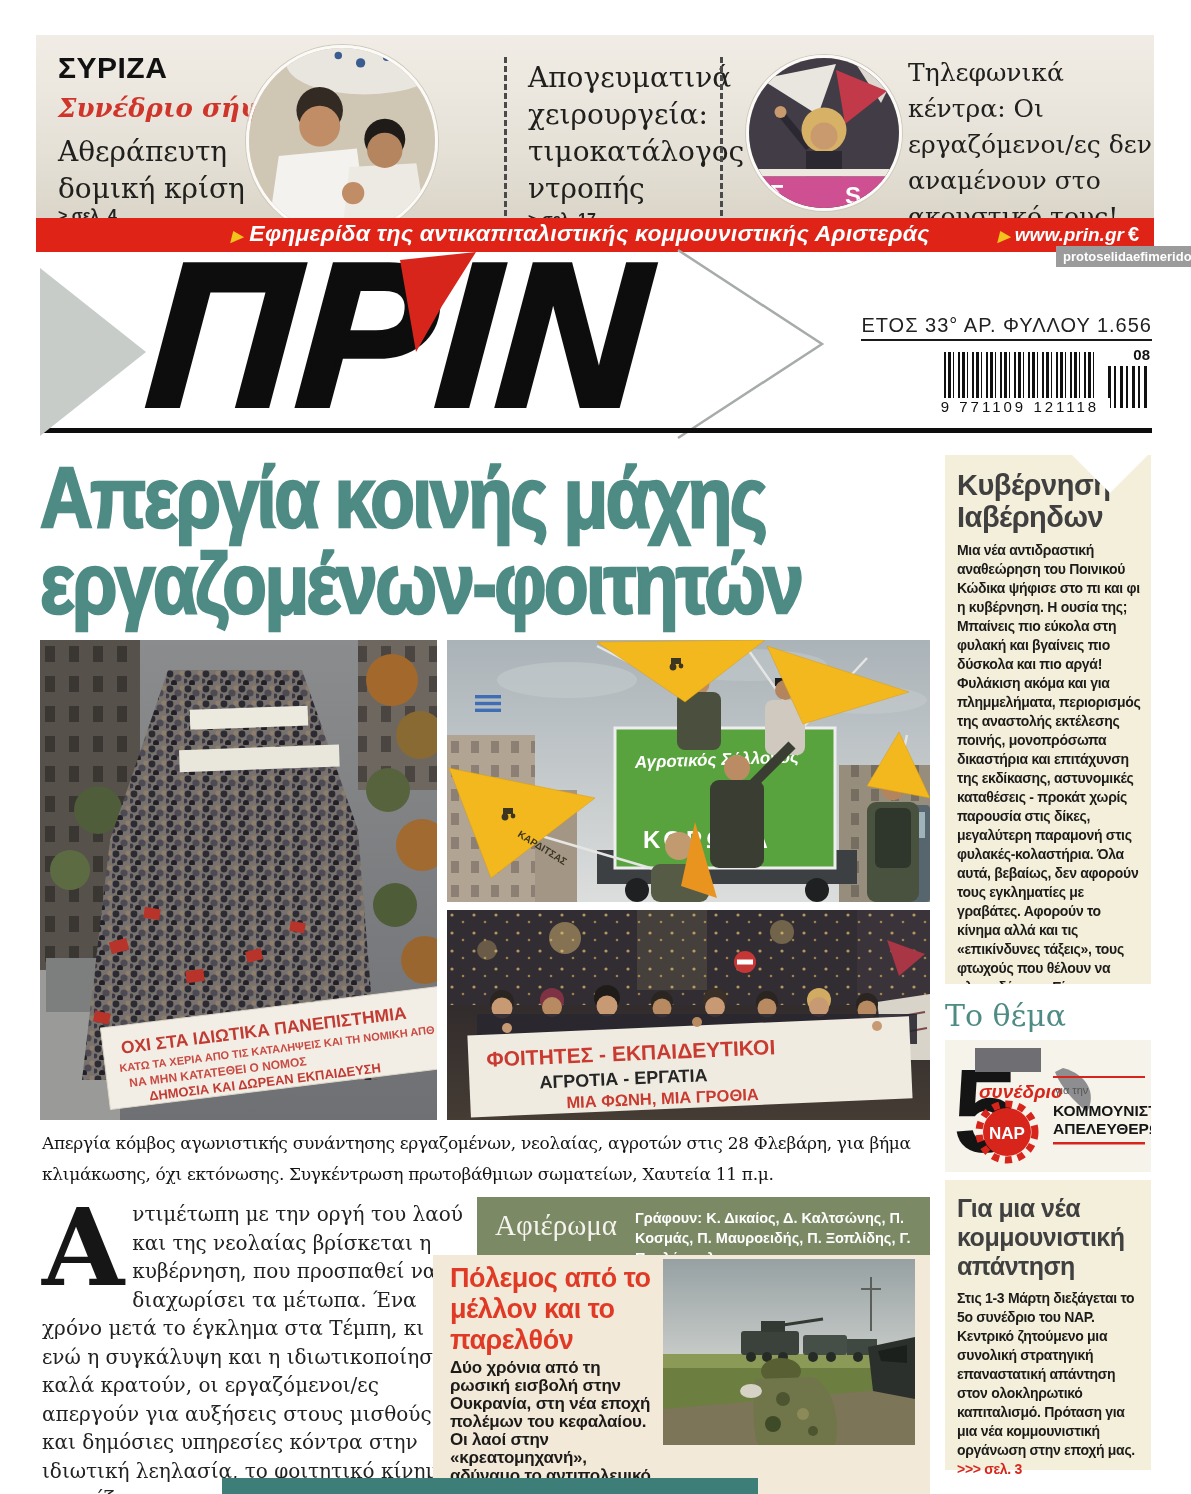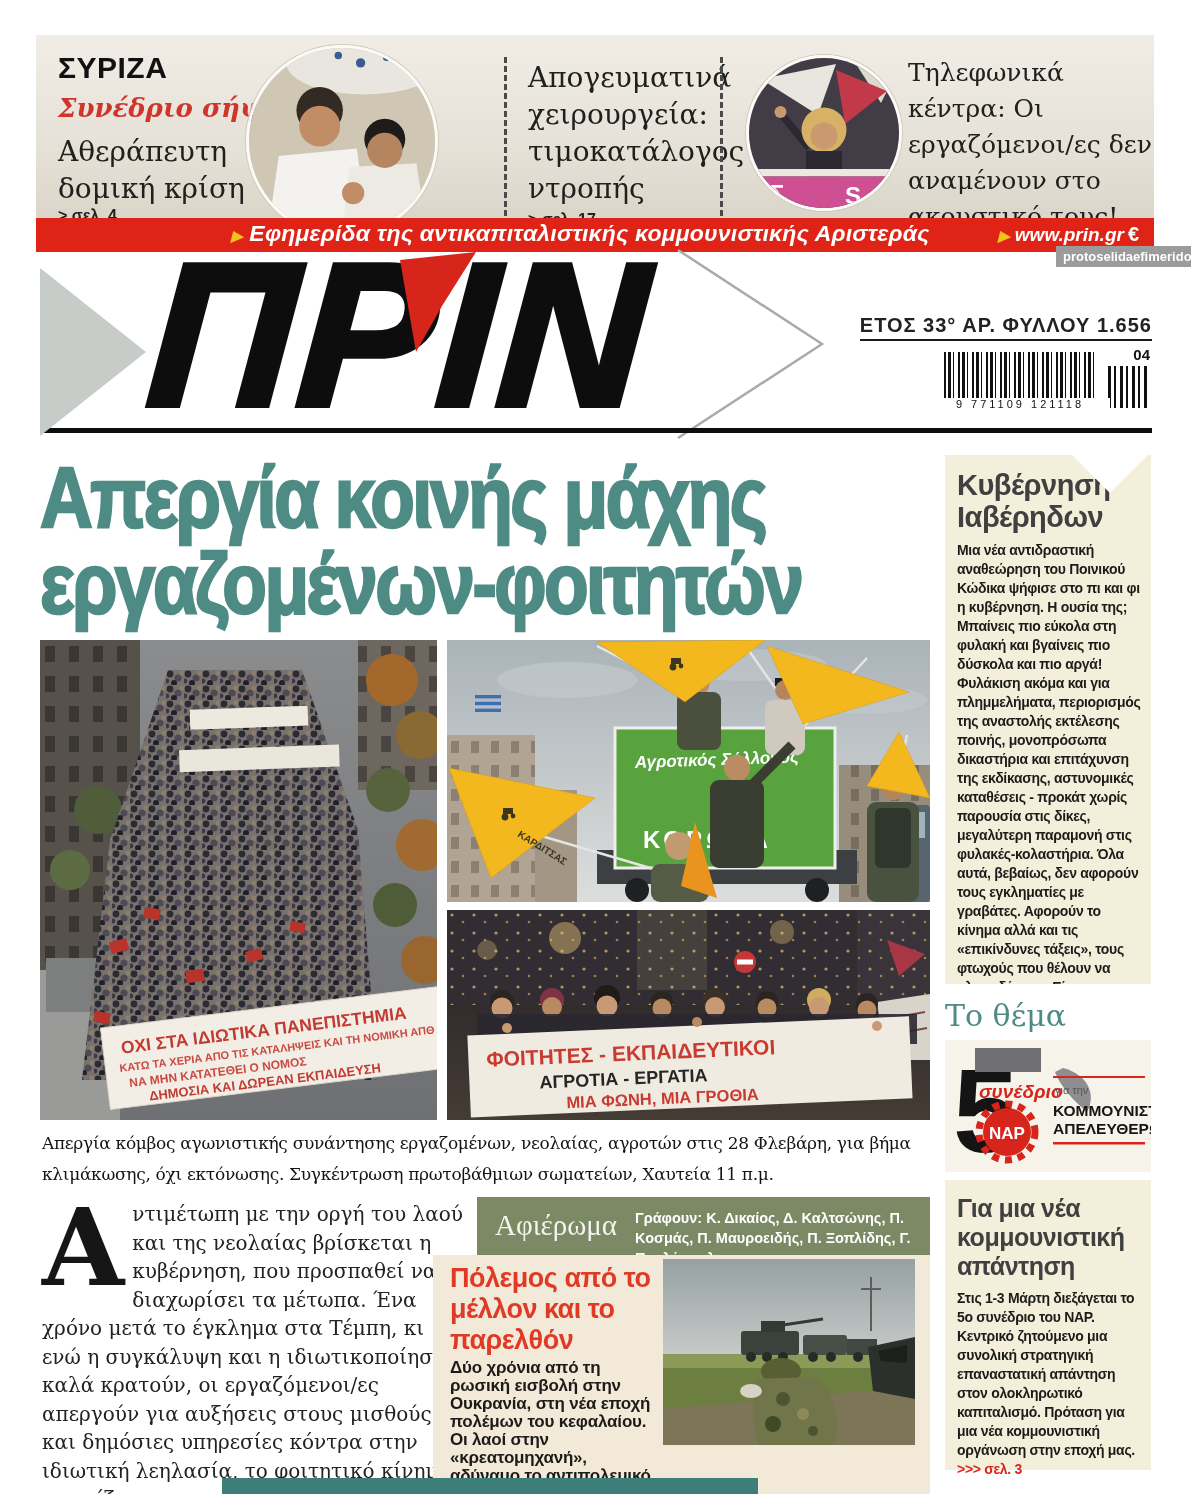--- a/index.html
+++ b/index.html
@@ -36,27 +36,27 @@
   
   #grayarrow{left:40px;top:268px;width:0;height:0;border-top:84px solid transparent;
              border-bottom:84px solid transparent;border-left:106px solid #c7ccc8;z-index:1;}
   #chevron{left:676px;top:248px;z-index:0;}
   #logo{left:150px;top:246px;font-size:203px;line-height:178px;font-weight:700;font-style:italic;
         letter-spacing:4px;color:#0d0d0d;-webkit-text-stroke:6px #0d0d0d;transform:skewX(-4deg);z-index:2;}
   #redaccent{left:390px;top:252px;z-index:3;}
   #dateline{left:560px;top:283px;width:592px;text-align:right;font-size:20px;font-weight:800;letter-spacing:.3px;z-index:4;}
   .red-bullet{color:#df2317;font-size:16px;}
   #issueline{left:560px;top:314px;width:592px;text-align:right;z-index:4;}
-  #issueline span{display:inline-block;font-size:20px;font-weight:700;letter-spacing:1px;color:#222;
+  #issueline span{display:inline-block;font-size:20px;font-weight:400;letter-spacing:1px;color:#222;
                   border-bottom:2px solid #1a1a1a;padding-bottom:2px;}
   #barcode{left:930px;top:346px;width:224px;height:80px;z-index:4;}
   #bars-main{position:absolute;left:14px;top:6px;width:152px;height:56px;
     background:repeating-linear-gradient(90deg,#111 0 2px,#fff 2px 4px,#111 4px 7px,#fff 7px 9px,#111 9px 10px,#fff 10px 14px);}
   #bars-digits{position:absolute;left:0px;top:52px;width:180px;height:20px;background:#fff;
-    font-size:11px;letter-spacing:3px;text-align:center;color:#111;}
+    font-size:15px;letter-spacing:3px;text-align:center;color:#111;}
   #bars-addon{position:absolute;left:178px;top:20px;width:42px;height:42px;
     background:repeating-linear-gradient(90deg,#111 0 3px,#fff 3px 6px,#111 6px 8px,#fff 8px 12px);}
   #bars-addon-label{position:absolute;left:178px;top:0px;width:42px;text-align:right;font-size:15px;font-weight:700;}
   #blackrule{left:40px;top:428px;width:1112px;height:5px;background:#0d0d0d;}
 
   
   .hl{left:40px;font-size:86px;font-weight:700;color:#4d8b84;letter-spacing:-3px;
       -webkit-text-stroke:2.5px #4d8b84;transform:scaleX(.85);transform-origin:left top;white-space:nowrap;}
   #hl1{top:448px;} #hl2{top:534px;}
 
@@ -183,21 +183,21 @@
   <div id="logo" class="abs">ΠΡΙΝ</div>
   <svg id="redaccent" class="abs" width="90" height="104" viewBox="0 0 90 104">
     <polygon points="10,8 86,0 52,54 26,100" fill="#d8251c"></polygon>
   </svg>
   <div id="issueline" class="abs">
     <span>ΕΤΟΣ 33° ΑΡ. ΦΥΛΛΟΥ 1.656</span>
   </div>
   <div id="barcode" class="abs">
     <div id="bars-main"></div>
     <div id="bars-addon"></div>
-    <div id="bars-addon-label">04</div>
+    <div id="bars-addon-label">08</div>
     <div id="bars-digits">9 771109 121118</div>
   </div>
   <div id="blackrule" class="abs"></div>
 
   <div id="hl1" class="abs hl">Απεργία κοινής μάχης</div>
   <div id="hl2" class="abs hl">εργαζομένων-φοιτητών</div>
 
   <div id="sb-top" class="abs">
     <div class="sb-title">Κυβέρνηση Ιαβέρηδων</div>
     <div class="sb-body">Μια νέα αντιδραστική αναθεώρηση του Ποινικού Κώδικα ψήφισε στο πι και φι η κυβέρνηση. Η ουσία της; Μπαίνεις πιο εύκολα στη φυλακή και βγαίνεις πιο δύσκολα και πιο αργά! Φυλάκιση ακόμα και για πλημμελήματα, περιορισμός της αναστολής εκτέλεσης ποινής, μονοπρόσωπα δικαστήρια και επιτάχυνση της εκδίκασης, αστυνομικές καταθέσεις - προκάτ χωρίς παρουσία στις δίκες, μεγαλύτερη παραμονή στις φυλακές-κολαστήρια. Όλα αυτά, βεβαίως, δεν αφορούν τους εγκληματίες με γραβάτες. Αφορούν το κίνημα αλλά και τις «επικίνδυνες τάξεις», τους φτωχούς που θέλουν να αλυσοδέσουν. Είναι γελασμένοι. Οι Άθλιοι θα γράψουν ξανά ιστορία.</div>

